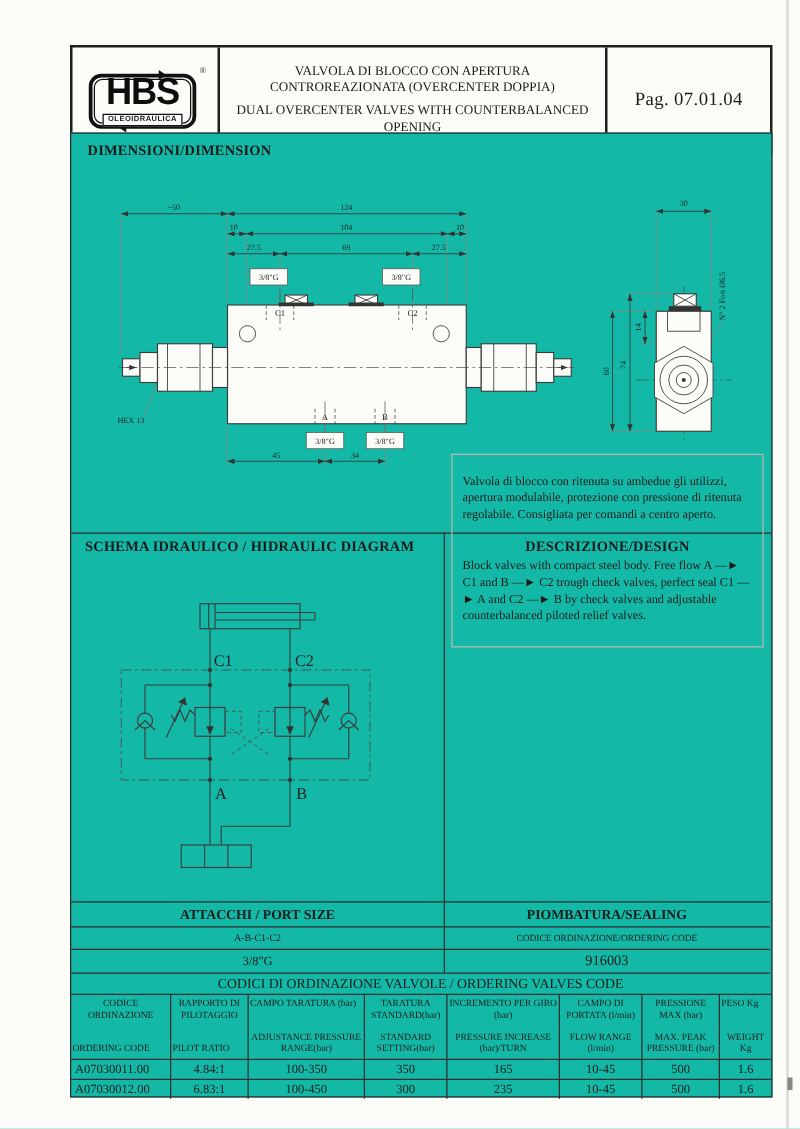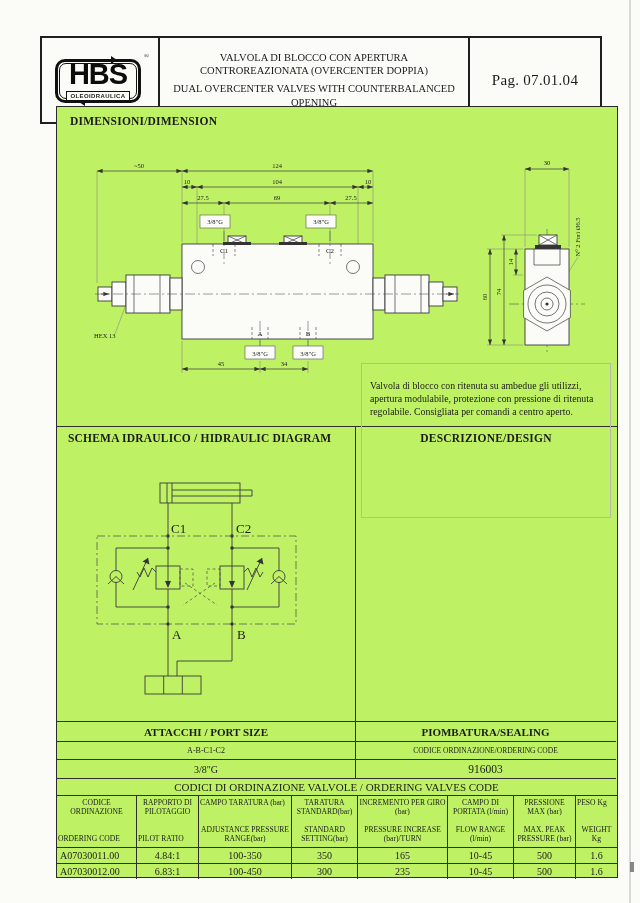--- a/index.html
+++ b/index.html
@@ -1,36 +1,36 @@
 <!DOCTYPE html>
 <html><head>
 <meta charset="utf-8">
 <style>
   html,body{margin:0;padding:0;}
   body{width:640px;height:903px;background:#fbfbf8;font-family:"Liberation Serif",serif;color:#1b1b1b;position:relative;overflow:hidden;}
   .abs{position:absolute;box-sizing:border-box;}
   #page{position:absolute;inset:0;}
   
-  #hdr{left:40px;top:36px;width:562px;height:88px;border:2px solid #1f1f1f;display:grid;grid-template-columns:118px 1fr 130px;background:#fbfbf8;}
+  #hdr{left:56px;top:36px;width:562px;height:88px;border:2px solid #1f1f1f;display:grid;grid-template-columns:118px 1fr 130px;background:#fbfbf8;}
   .hcell{border-right:2px solid #1f1f1f;display:flex;align-items:center;justify-content:center;box-sizing:border-box;}
   .hcell:last-child{border-right:none;}
   #title-cell{flex-direction:column;text-align:center;padding:3px 10px;font-size:10.5px;line-height:1.3;}
   #page-num{font-size:15px;letter-spacing:.3px;}
   
   #logo{position:relative;width:94px;height:50px;}
   #logo .loop{position:absolute;left:2px;top:4px;right:6px;bottom:2px;border:3px solid #111;border-radius:10px;}
   #logo .loop2{position:absolute;left:6px;top:8px;right:10px;bottom:6px;border:1.5px solid #111;border-radius:7px;}
   #logo .hbs{position:absolute;left:0;right:4px;top:3px;text-align:center;font-family:"Liberation Sans",sans-serif;font-weight:900;font-size:29px;letter-spacing:-1px;transform:scaleY(1.04);color:#0c0c0c;}
   #logo .sub{position:absolute;left:13px;right:17px;bottom:4px;background:#fbfbf8;border:1px solid #111;text-align:center;font-family:"Liberation Sans",sans-serif;font-weight:700;font-size:6px;letter-spacing:.4px;padding:1px 0;}
   #logo .reg{position:absolute;right:-2px;top:-3px;font-size:7px;}
   #logo .arr{position:absolute;width:0;height:0;}
   #logo .a1{left:58px;top:1px;border-left:6px solid #111;border-top:4px solid transparent;border-bottom:4px solid transparent;}
   #logo .a2{left:26px;bottom:-1px;border-right:6px solid #111;border-top:4px solid transparent;border-bottom:4px solid transparent;}
   
-  #main{left:56px;top:106px;width:562px;height:772px;border:1.5px solid #2b2b2b;background:#bef264;}
+  #main{left:56px;top:106px;width:562px;height:772px;border:1.5px solid #2b2b2b;background:#14b8a6;}
   .hline{position:absolute;left:0;right:0;border-top:1px solid #2f2f2f;}
   .vline{position:absolute;border-left:1px solid #2f2f2f;}
   .sechead{position:absolute;font-weight:bold;font-size:11.5px;letter-spacing:.2px;}
   .cellc{position:absolute;display:flex;align-items:center;justify-content:center;text-align:center;box-sizing:border-box;}
   
   #descbox{left:304px;top:256px;width:250px;height:155px;border:1px solid #b8b8ae;padding:15px 8px;font-size:9.8px;line-height:1.34;}
   #descbox p{margin:0;}
   #descbox p + p{margin-top:28px;}
   
   #otable{position:absolute;left:0;top:688px;width:100%;display:grid;grid-template-columns:80px 62px 93px 66px 90px 66px 62px 1fr;grid-template-rows:51px 16px 16px;border-top:1px solid #2f2f2f;}
@@ -301,20 +301,21 @@
       <g>
         <text class="bt" x="114" y="81">C1</text>
         <text class="bt" x="179" y="81">C2</text>
         <text class="bt" x="115" y="187">A</text>
         <text class="bt" x="180" y="187">B</text>
       </g>
     </svg>
 
     <div class="abs" id="descbox">
       <p>Valvola di blocco con ritenuta su ambedue gli utilizzi, apertura modulabile, protezione con pressione di ritenuta regolabile. Consigliata per comandi a centro aperto.</p>
+      <p>Block valves with compact steel body. Free flow A —► C1 and B —► C2 trough check valves, perfect seal C1 —► A and C2 —► B by check valves and adjustable counterbalanced piloted relief valves.</p>
     </div>
 
     <div class="cellc" style="left:0;top:614px;width:298px;height:20px;border-top:1px solid #2f2f2f;font-weight:bold;font-size:11px">ATTACCHI / PORT SIZE</div>
     <div class="cellc" style="left:298px;top:614px;width:261px;height:20px;border-top:1px solid #2f2f2f;font-weight:bold;font-size:11px">PIOMBATURA/SEALING</div>
     <div class="cellc" style="left:0;top:634px;width:298px;height:18px;border-top:1px solid #2f2f2f;font-size:8px">A-B-C1-C2</div>
     <div class="cellc" style="left:298px;top:634px;width:261px;height:18px;border-top:1px solid #2f2f2f;font-size:7.5px">CODICE ORDINAZIONE/ORDERING CODE</div>
     <div class="cellc" style="left:0;top:652px;width:298px;height:19px;border-top:1px solid #2f2f2f;font-size:10px">3/8"G</div>
     <div class="cellc" style="left:298px;top:652px;width:261px;height:19px;border-top:1px solid #2f2f2f;font-size:11.5px">916003</div>
 
     <div class="cellc" style="left:0;top:671px;width:559px;height:17px;border-top:1px solid #2f2f2f;font-weight:normal;font-size:11px">CODICI DI ORDINAZIONE VALVOLE / ORDERING VALVES CODE</div>

